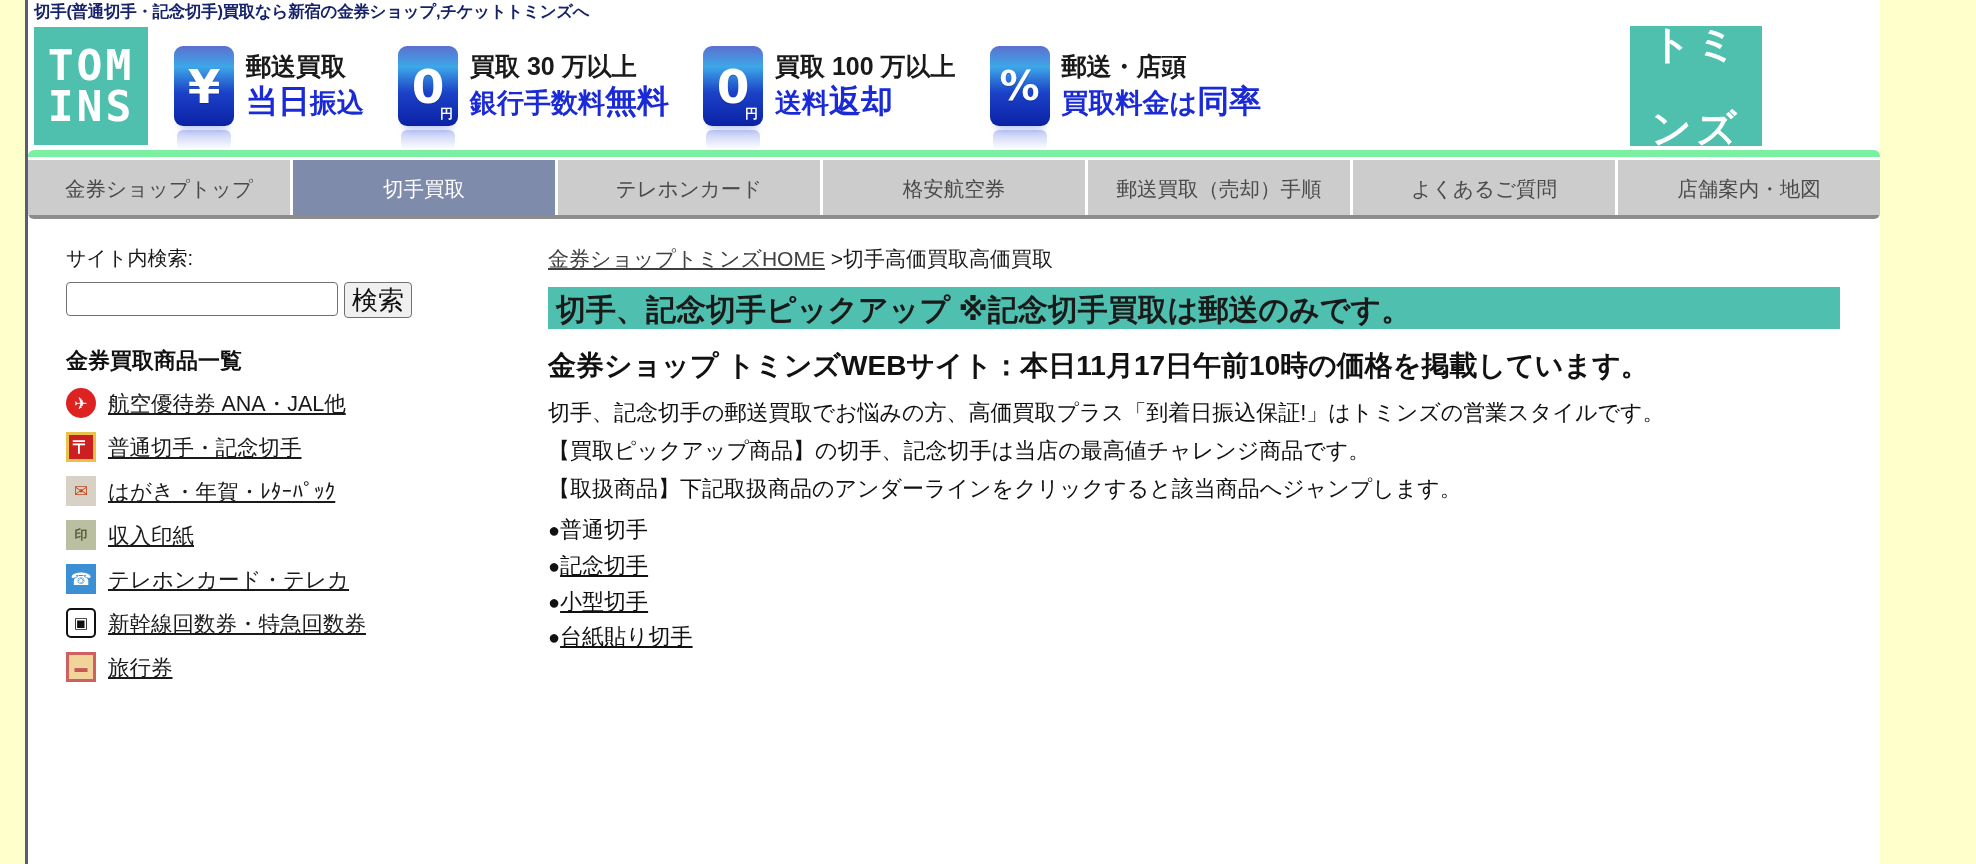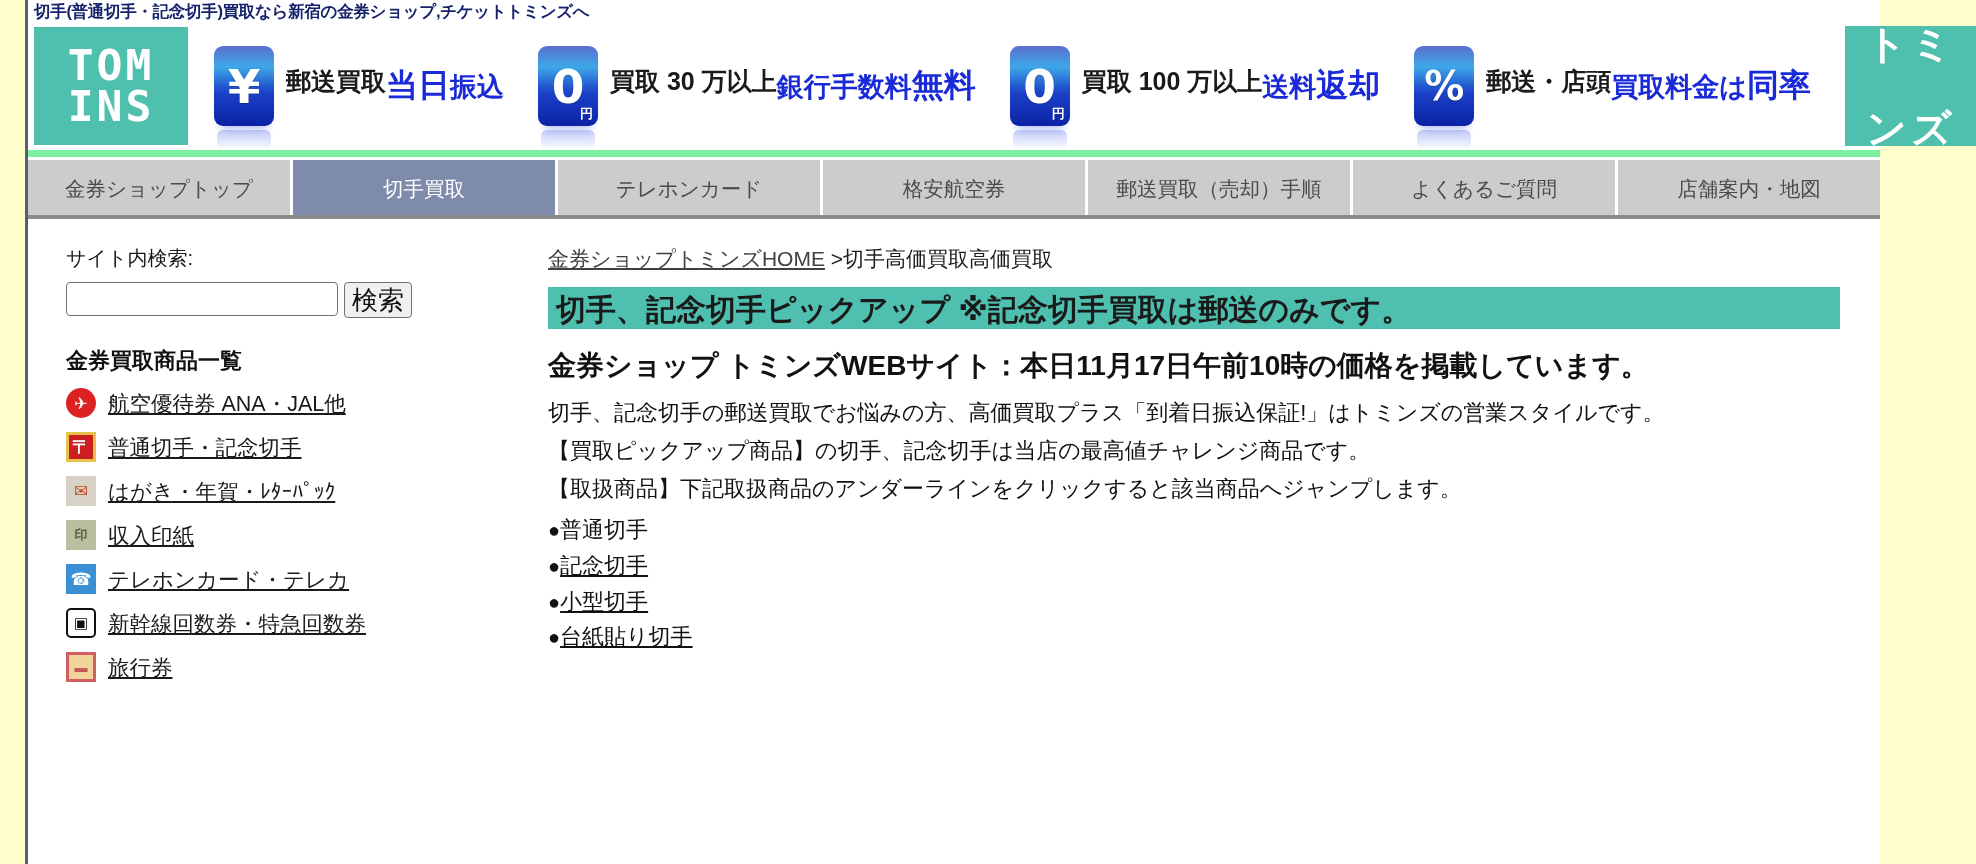--- a/index.html
+++ b/index.html
@@ -25,21 +25,21 @@
     font-size:16.5px;font-weight:bold;color:#16236b;
     padding-left:6px;white-space:nowrap;letter-spacing:-0.3px;
   }
 
   
   .banner{
     position:relative;height:128px;background:#ffffff;
     display:flex;align-items:center;
   }
   .logo-sq{
-    width:154px;height:118px;background:#4fbfae;
+    width:114px;height:118px;background:#4fbfae;
     margin-left:6px;margin-right:26px;
     display:flex;flex-direction:column;align-items:center;justify-content:center;
     flex:0 0 auto;
   }
   .logo-sq span{
     color:#ffffff;font-weight:bold;font-size:43px;line-height:0.96;
     letter-spacing:3px;font-family:"DejaVu Sans Mono","Liberation Mono",monospace;
   }
   .promo{display:flex;align-items:center;margin-right:34px;flex:0 0 auto;}
   .chip{
@@ -57,21 +57,21 @@
   .chip .glyph.pct{font-size:40px;}
   .chip .yen{
     position:absolute;right:5px;bottom:6px;
     color:#ffffff;font-size:13px;font-weight:bold;line-height:1;
   }
   .chip::after{
     content:"";position:absolute;left:3px;right:3px;top:84px;height:20px;
     border-radius:6px;
     background:linear-gradient(180deg,rgba(120,140,235,.45),rgba(255,255,255,0));
   }
-  .promo-txt{display:flex;}
+  .promo-txt{display:flex;flex-direction:column;}
   .promo-txt .l1{
     font-size:25px;font-weight:bold;color:#1a1a1a;line-height:1.22;
     white-space:nowrap;letter-spacing:0px;
   }
   .promo-txt .l2{
     font-size:27px;font-weight:bold;color:#1a2ad6;line-height:1.22;
     white-space:nowrap;letter-spacing:0px;
   }
   .promo-txt .l2 .big{font-size:32px;}
   .logo-kana{
@@ -81,20 +81,21 @@
   .logo-kana span{
     color:#ffffff;font-weight:bold;font-size:40px;line-height:1.05;
     letter-spacing:4px;text-align:center;display:block;
   }
 
   
   .nav{
     display:flex;border-top:7px solid #7cf0a2;
     background:#ffffff;
     border-bottom:4px solid #8c8c8c;
+    border-radius:6px;
   }
   .nav .tab{
     flex:1 1 0;height:58px;line-height:58px;text-align:center;
     background:#cccccc;color:#4a4a4a;font-size:20.5px;
     border-right:3px solid #ffffff;border-top:3px solid #ffffff;
     white-space:nowrap;overflow:hidden;box-sizing:border-box;
   }
   .nav .tab:last-child{border-right:none;}
   .nav .tab.active{background:#7f8baa;color:#ffffff;}
 

